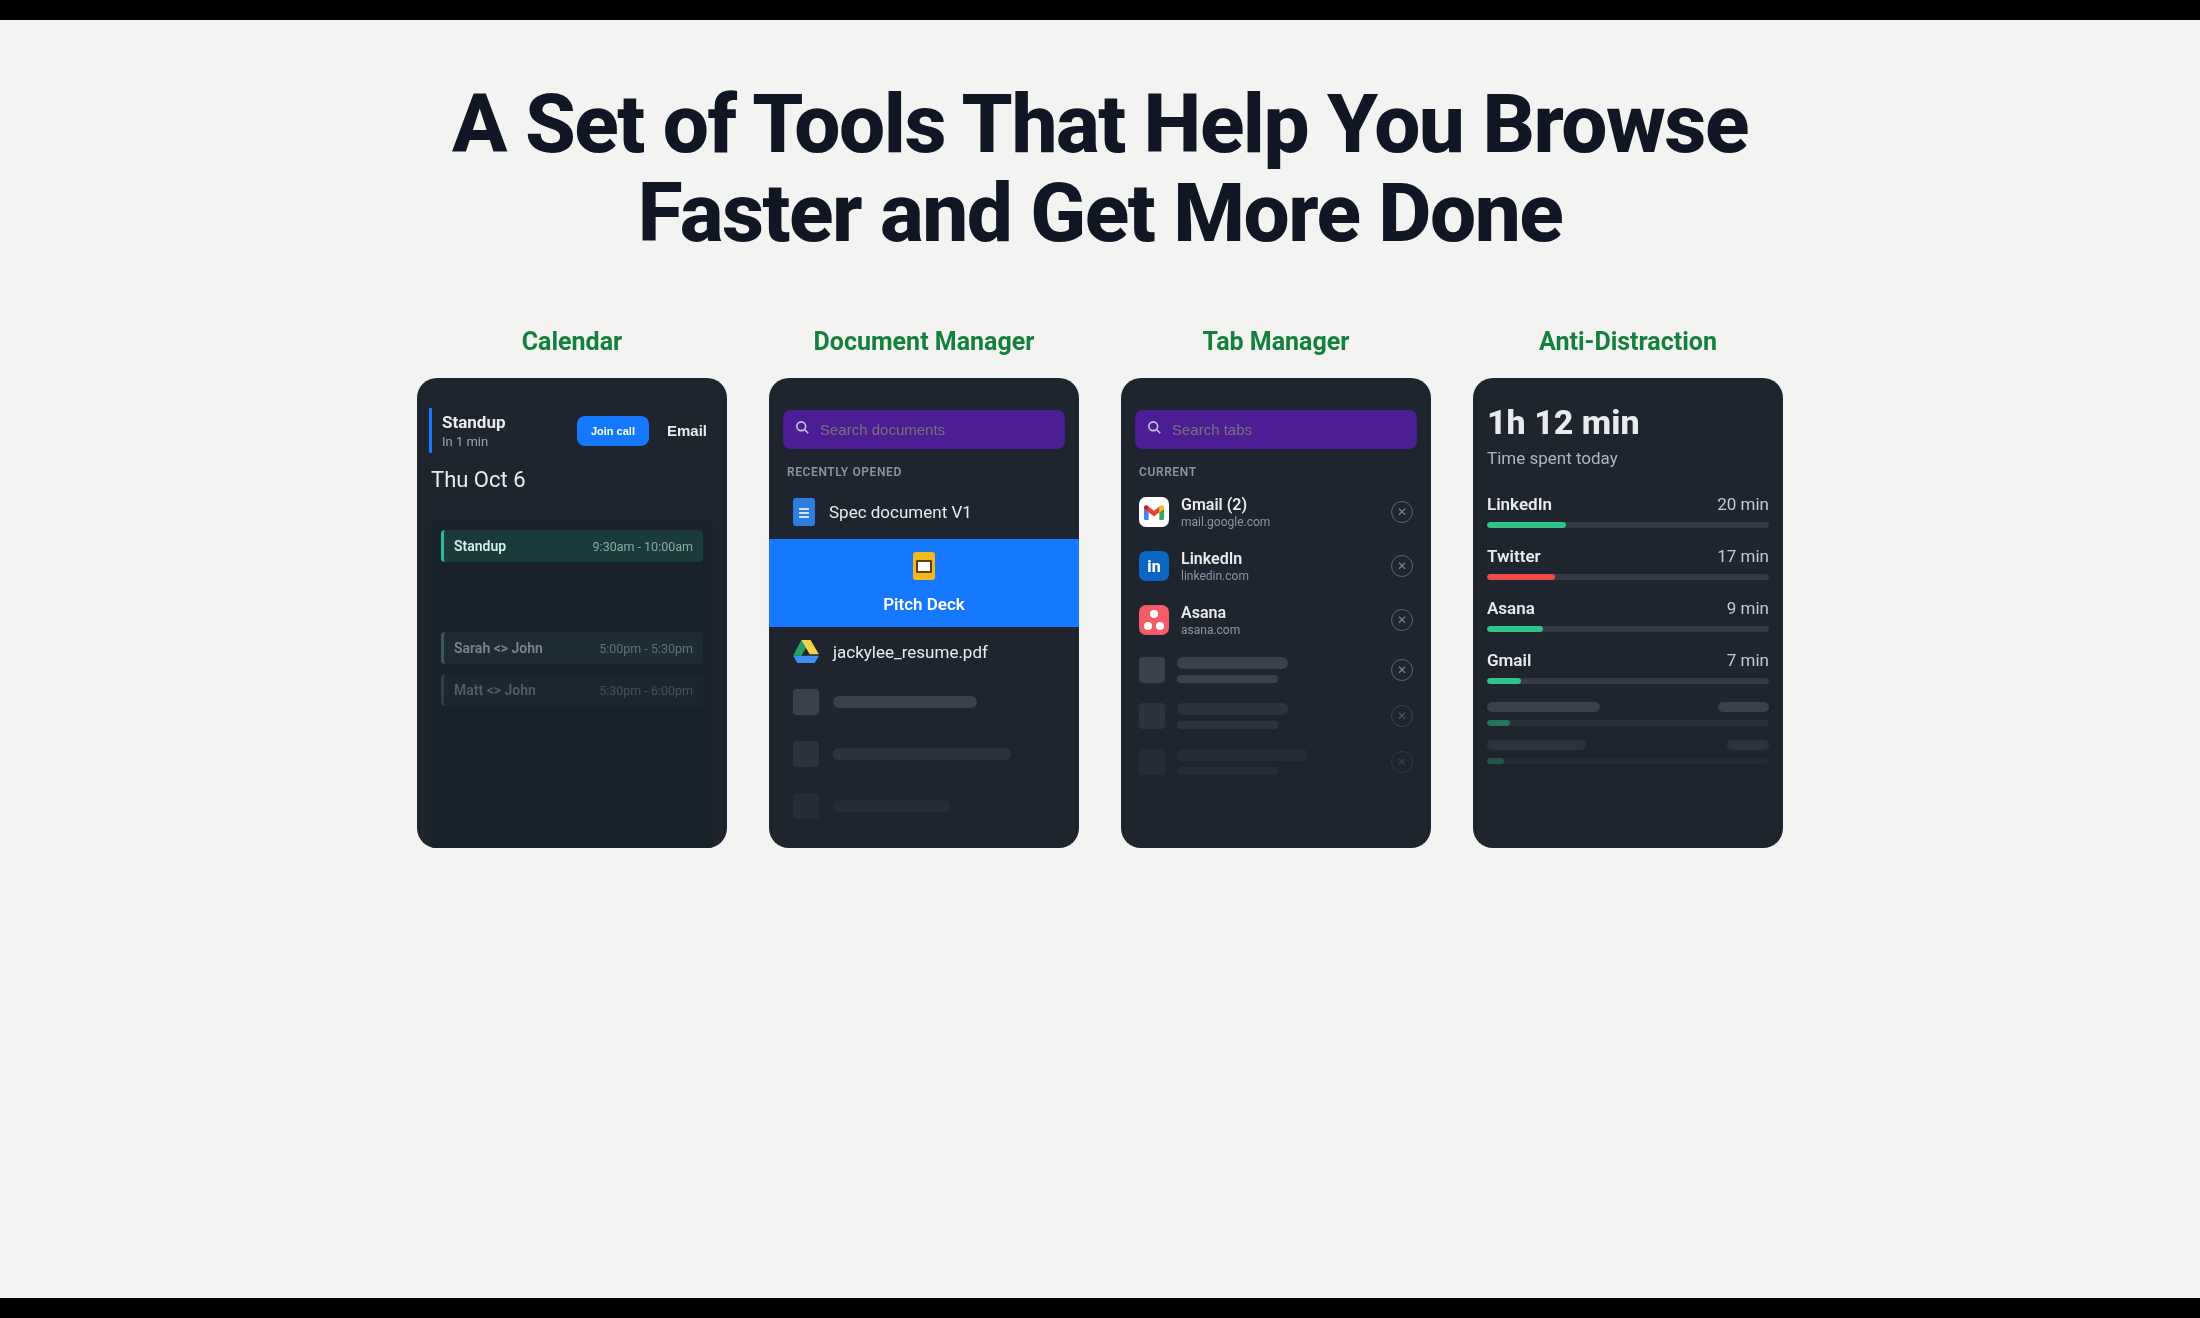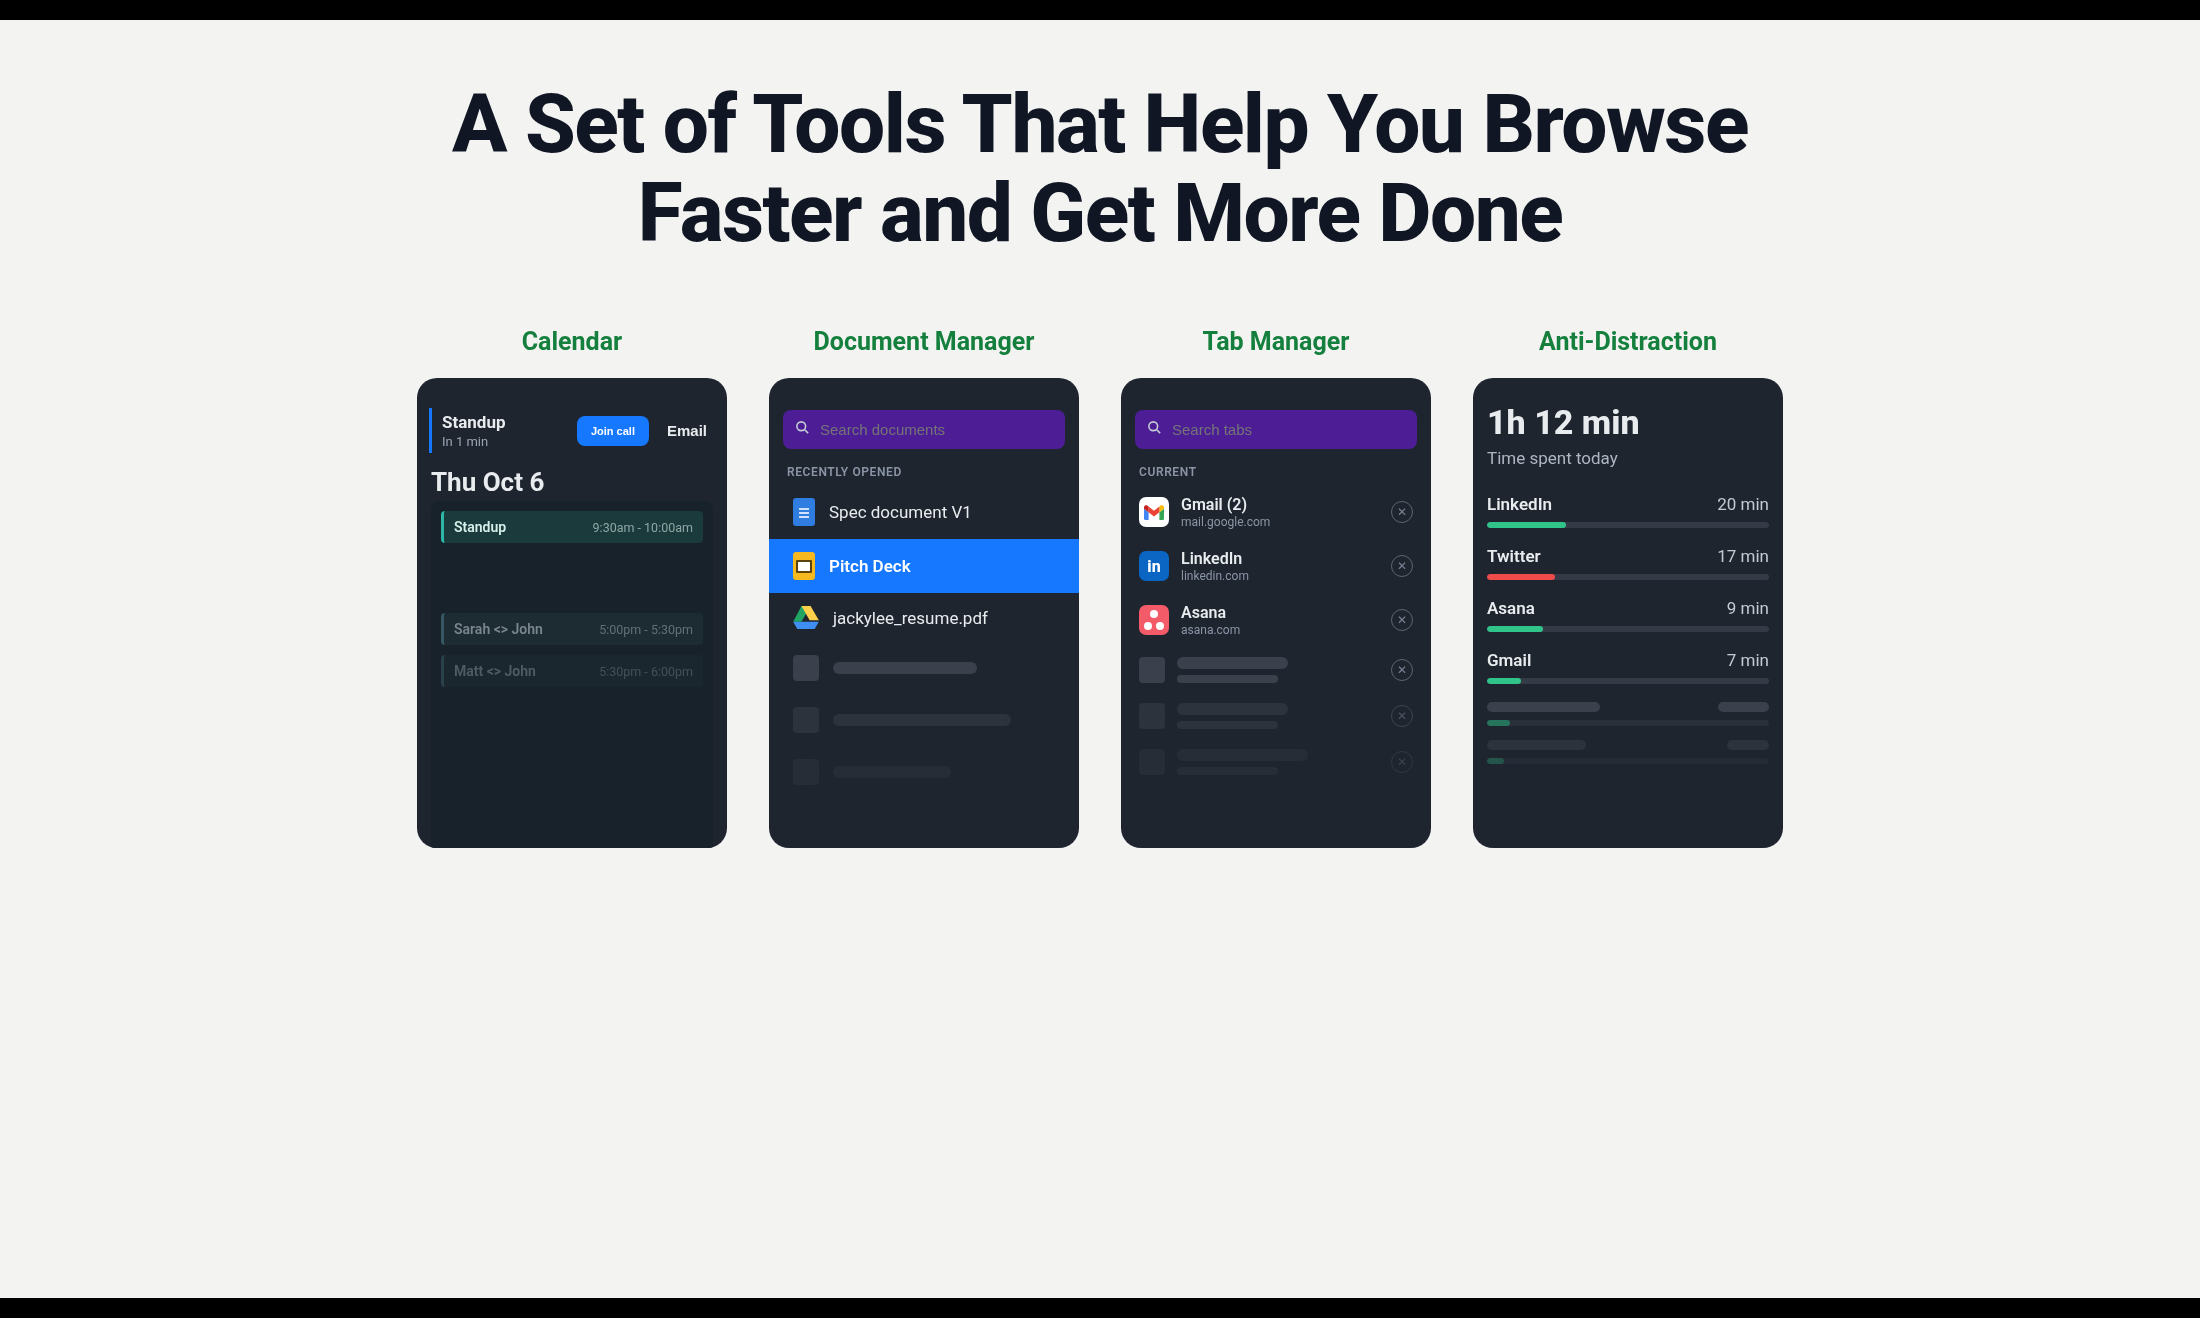--- a/index.html
+++ b/index.html
@@ -80,21 +80,21 @@
   .cal-standup-title { font-weight:700; font-size:17px; }
   .cal-standup-sub { font-size:13px; color:#9aa3b2; margin-top:2px; }
   .btn-join {
     background:#1677ff; color:#fff; border:none; border-radius:8px;
     padding:9px 14px; font-weight:700; font-size:11px; cursor:pointer;
   }
   .btn-email {
     background:transparent; color:#e9ecef; border:none;
     padding:9px 8px; font-weight:600; font-size:15px; cursor:pointer;
   }
-  .cal-date { font-size:26px; font-weight:700; margin: 6px 0 4px 0; }
+  .cal-date { font-size:22px; font-weight:400; margin: 6px 0 28px 0; }
   .cal-area {
     background:#18222b; border-radius:8px; padding:10px 10px 0 10px; height: 360px;
   }
   .event {
     background:#1a3a3c;
     border-left:3px solid #2cb7a6;
     border-radius:4px;
     padding:8px 10px;
     margin-bottom:10px;
     display:flex; justify-content:space-between; align-items:flex-start;
@@ -121,20 +121,21 @@
     margin: 2px 0 6px 4px;
   }
   .doc-row {
     display:flex; align-items:center; gap:14px;
     padding:13px 10px; border-radius:10px; cursor:pointer;
   }
   .doc-row.selected {
     background:#1677ff; margin-left:-32px; margin-right:-32px;
     padding-left:42px; padding-right:42px;
     border-radius:8px;
+    flex-direction:column;
   }
   .doc-icon {
     width:22px; height:28px; border-radius:3px; flex:none;
     display:flex; align-items:center; justify-content:center;
   }
   .doc-icon.gdoc { background:#2f7de1; }
   .doc-icon.gdoc::after { content:""; width:10px; height:2px; background:#cfe1fb; box-shadow:0 4px 0 #cfe1fb, 0 8px 0 #cfe1fb; position:relative; top:-3px; }
   .doc-icon.slides { background:#f5b91f; }
   .doc-icon.slides::after { content:""; width:12px; height:9px; border:2px solid #5c430a; background:#fff; border-radius:1px; }
   .doc-icon.drive { width:26px; height:23px; background:none; position:relative; }

